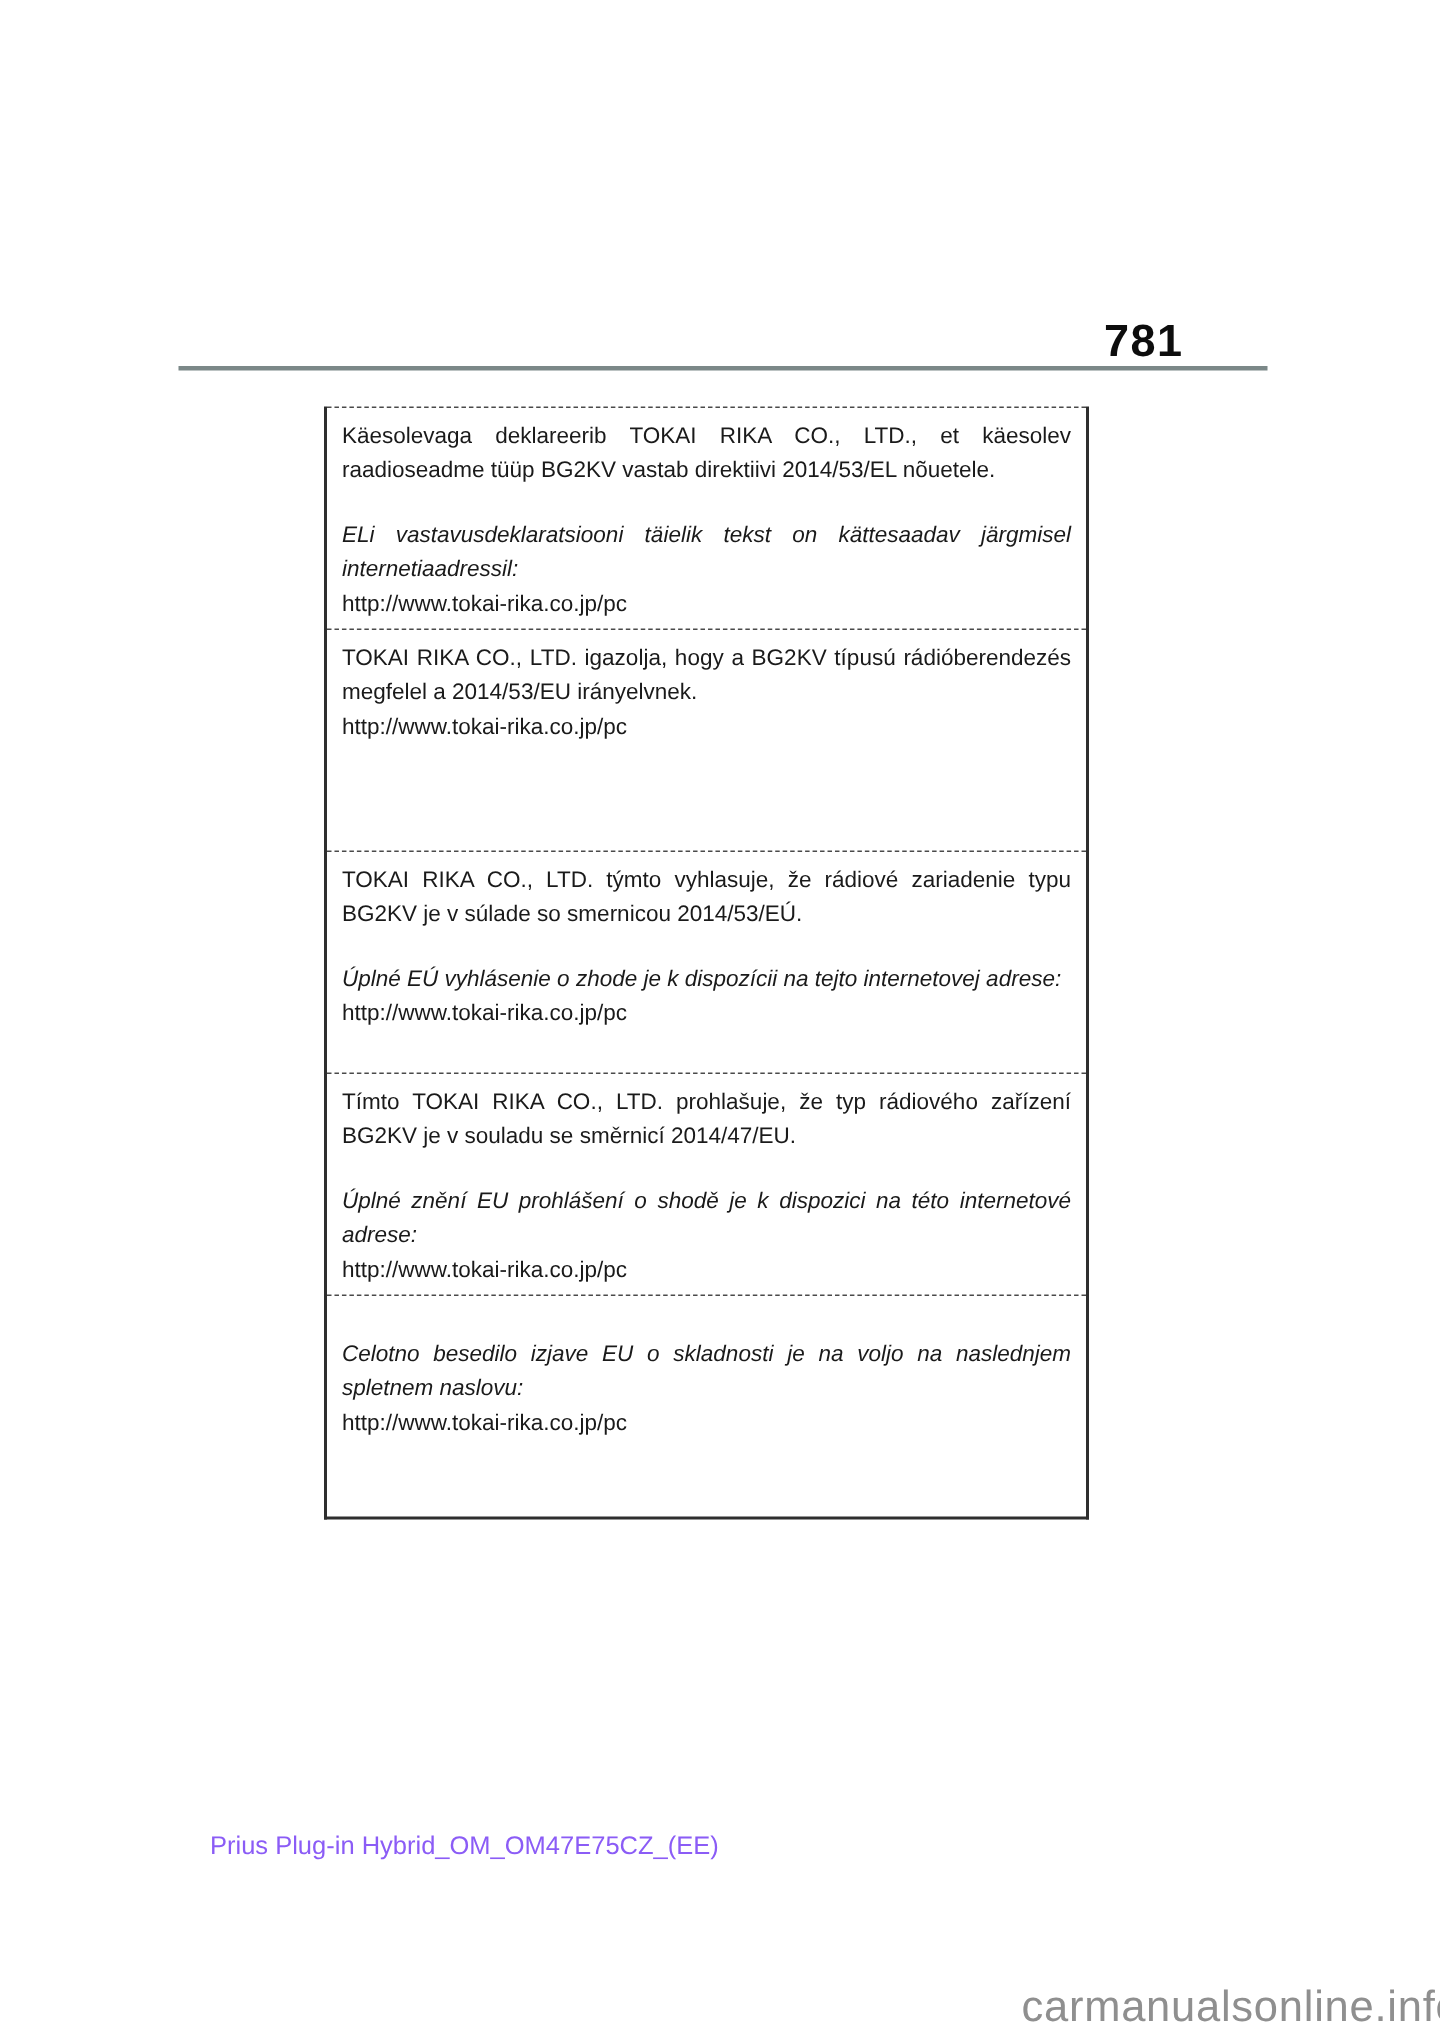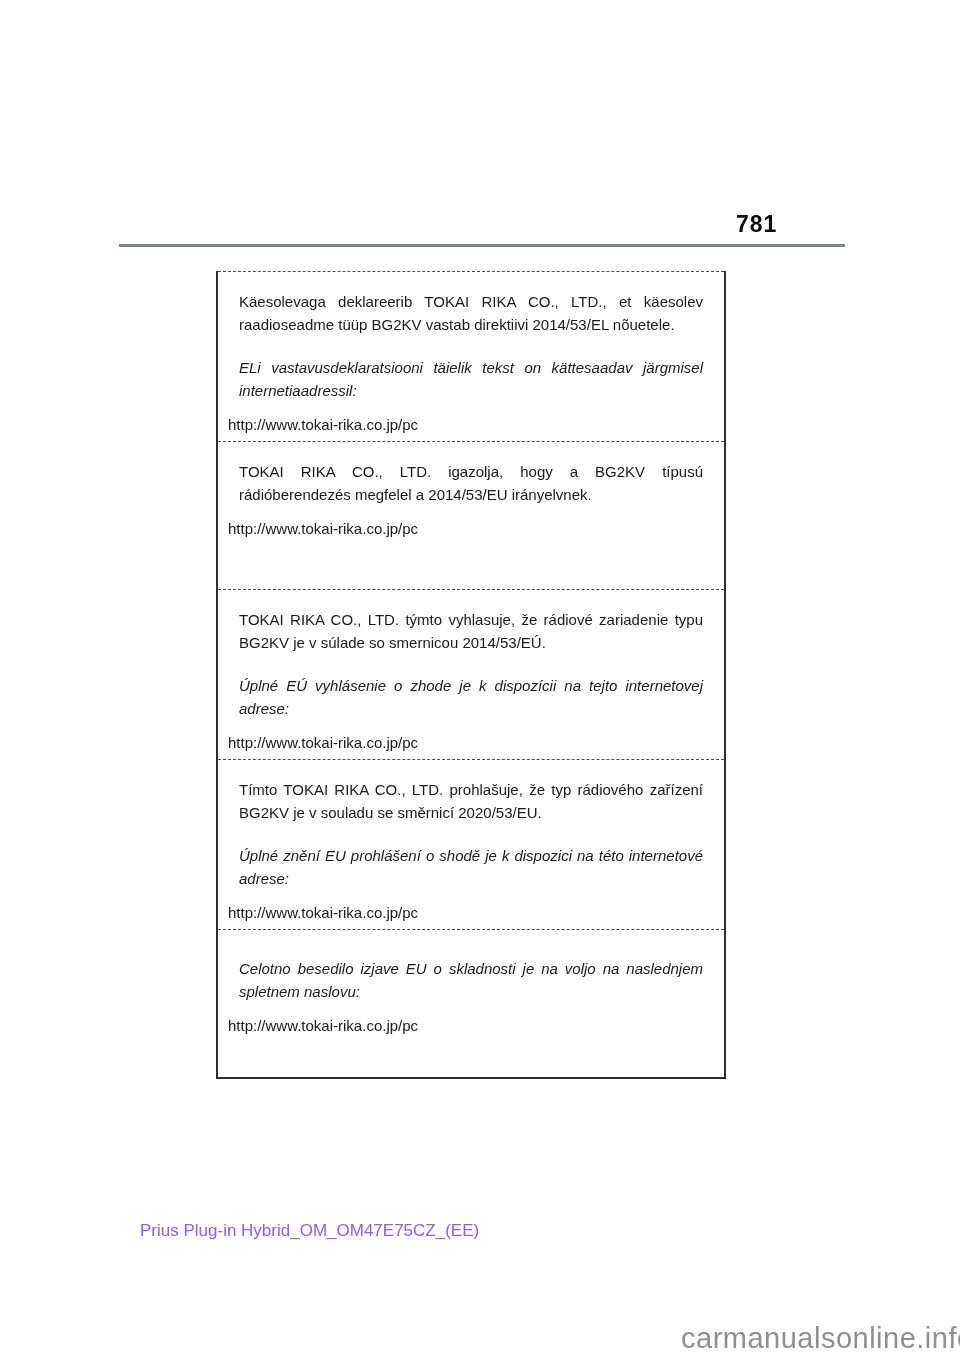--- a/index.html
+++ b/index.html
@@ -12,21 +12,21 @@
     width: 960px;
     height: 1358px;
     background: #ffffff;
     font-family: "Liberation Sans", sans-serif;
     overflow: hidden;
   }
   .page-number {
     position: absolute;
     top: 211px;
     left: 736px;
-    font-size: 23px;
+    font-size: 30px;
     font-weight: 700;
     color: #0d0d0d;
     letter-spacing: 1px;
   }
   .header-rule {
     position: absolute;
     top: 244px;
     left: 119px;
     width: 726px;
     height: 3px;
@@ -46,21 +46,21 @@
   .decl {
     box-sizing: border-box;
     min-height: 148px;
     border-top: 1px dashed #4a4a4a;
     padding: 7px 10px 5px 10px;
     color: #1a1a1a;
     font-size: 15px;
     line-height: 23px;
   }
   .decl p {
-    margin: 11px;
+    margin: 0;
     text-align: justify;
   }
   .decl p.second {
     margin-top: 20px;
     font-style: italic;
   }
   .decl .url {
     display: inline-block;
     color: #1a1a1a;
     line-height: 23px;
@@ -102,21 +102,21 @@
       <a class="url">http://www.tokai-rika.co.jp/pc</a>
     </section>
 
     <section class="decl">
       <p>TOKAI RIKA CO., LTD. týmto vyhlasuje, že rádiové zariadenie typu BG2KV je v súlade so smernicou 2014/53/EÚ.</p>
       <p class="second">Úplné EÚ vyhlásenie o zhode je k dispozícii na tejto internetovej adrese:</p>
       <a class="url">http://www.tokai-rika.co.jp/pc</a>
     </section>
 
     <section class="decl">
-      <p>Tímto TOKAI RIKA CO., LTD. prohlašuje, že typ rádiového zařízení BG2KV je v souladu se směrnicí 2020/53/EU.</p>
+      <p>Tímto TOKAI RIKA CO., LTD. prohlašuje, že typ rádiového zařízení BG2KV je v souladu se směrnicí 2014/47/EU.</p>
       <p class="second">Úplné znění EU prohlášení o shodě je k dispozici na této internetové adrese:</p>
       <a class="url">http://www.tokai-rika.co.jp/pc</a>
     </section>
 
     <section class="decl">
       <p class="second">Celotno besedilo izjave EU o skladnosti je na voljo na naslednjem spletnem naslovu:</p>
       <a class="url">http://www.tokai-rika.co.jp/pc</a>
     </section>
 
   </div>

